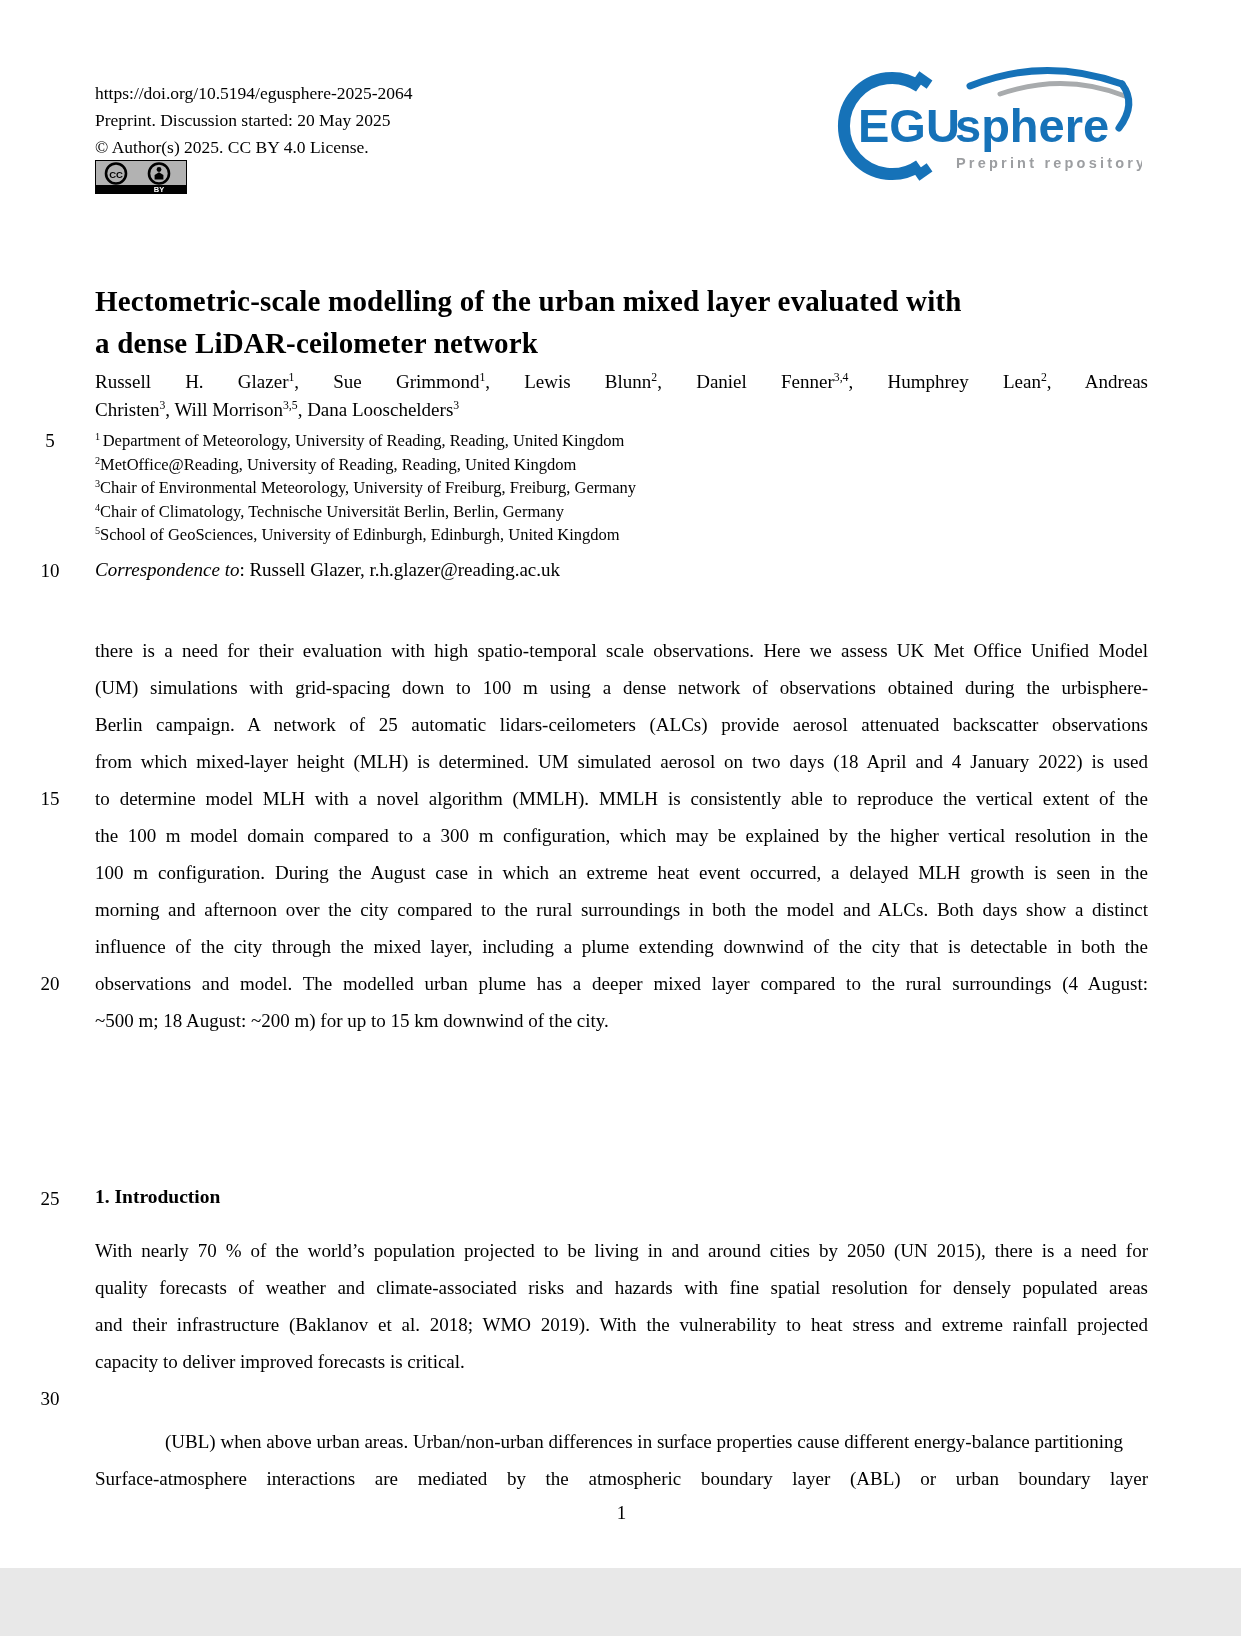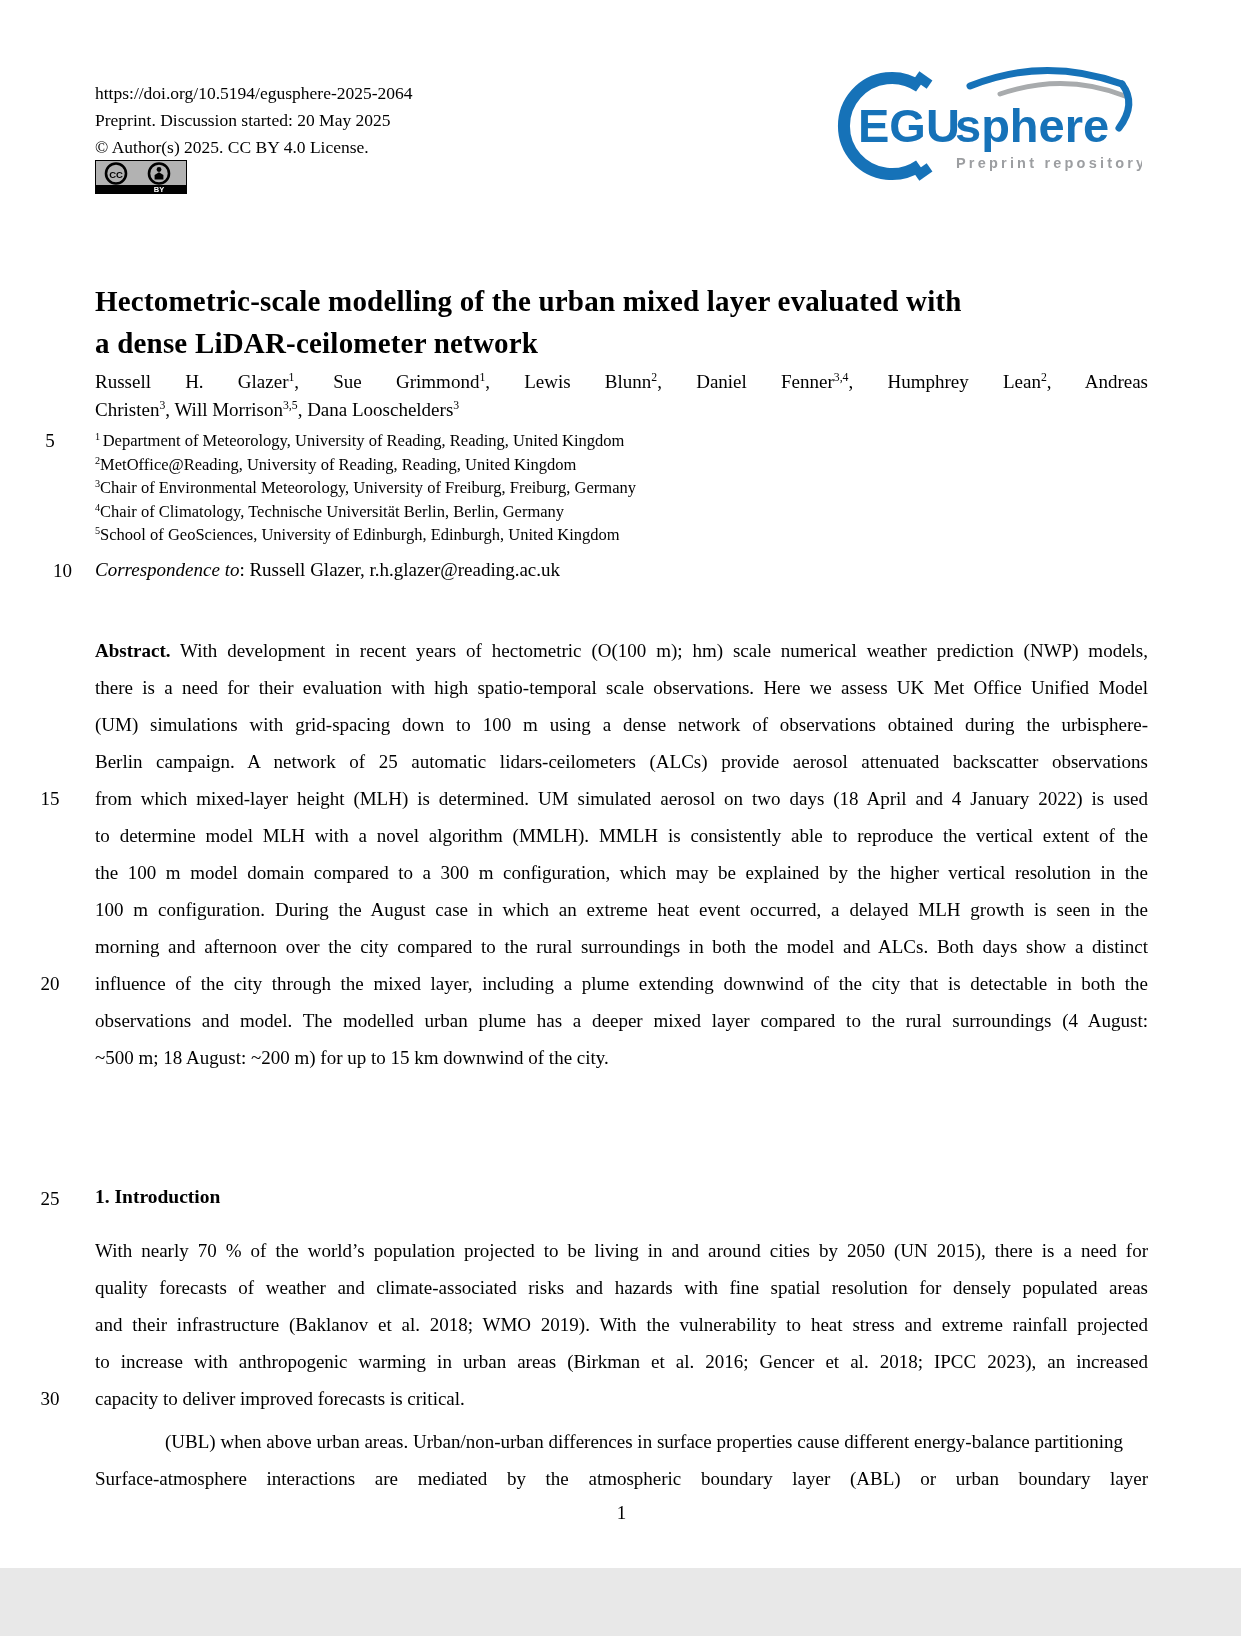--- a/index.html
+++ b/index.html
@@ -25,21 +25,21 @@
   .abstract { position:absolute; left:95px; top:632px; width:1053px; font-size:19px; }
   .jline { text-align:justify; text-align-last:justify; line-height:37px; white-space:normal; }
   .jline.last { text-align-last:left; }
   .intro-head { position:absolute; left:95px; top:1186px; font-size:19.5px; font-weight:bold; }
   .para1 { position:absolute; left:95px; top:1232px; width:1053px; font-size:19px; }
   .para2 { position:absolute; left:95px; top:1423px; width:1053px; font-size:19px; }
   .para2 div:first-of-type { text-indent:70px; }
   
   .mnum { position:absolute; width:44px; left:28px; text-align:center; font-size:19px; }
   .margins .mnum:nth-of-type(1) { top:430px; }
-  .margins .mnum:nth-of-type(2) { top:560px;text-align:right; }
+  .margins .mnum:nth-of-type(2) { top:560px; }
   .margins .mnum:nth-of-type(3) { top:788px; }
   .margins .mnum:nth-of-type(4) { top:973px; }
   .margins .mnum:nth-of-type(5) { top:1188px;text-align:center; }
   .margins .mnum:nth-of-type(6) { top:1388px; }
   
   .page-number { position:absolute; left:95px; top:1502px; width:1053px; text-align:center; font-size:19px; }
   sup { font-size:62%; vertical-align:super; line-height:0; }
 </style>
 </head>
 <body>
@@ -95,41 +95,39 @@
       <div><sup>2</sup>MetOffice@Reading, University of Reading, Reading, United Kingdom</div>
       <div><sup>3</sup>Chair of Environmental Meteorology, University of Freiburg, Freiburg, Germany</div>
       <div><sup>4</sup>Chair of Climatology, Technische Universität Berlin, Berlin, Germany</div>
       <div class="last"><sup>5</sup>School of GeoSciences, University of Edinburgh, Edinburgh, United Kingdom</div>
     </div>
 
   <div class="correspondence"><i>Correspondence to</i>: Russell Glazer, r.h.glazer@reading.ac.uk</div>
 
   <div class="abstract">
 
-  <div class="jline"><b>Abstract.</b> With development in recent years of hectometric (O(100 m); hm) scale numerical weather prediction (NWP) models,</div>
       <div class="jline">there is a need for their evaluation with high spatio-temporal scale observations. Here we assess UK Met Office Unified Model</div>
       <div class="jline">(UM) simulations with grid-spacing down to 100 m using a dense network of observations obtained during the urbisphere-</div>
       <div class="jline">Berlin campaign. A network of 25 automatic lidars-ceilometers (ALCs) provide aerosol attenuated backscatter observations</div>
       <div class="jline">from which mixed-layer height (MLH) is determined. UM simulated aerosol on two days (18 April and 4 January 2022) is used</div>
       <div class="jline">to determine model MLH with a novel algorithm (MMLH). MMLH is consistently able to reproduce the vertical extent of the</div>
       <div class="jline">the 100 m model domain compared to a 300 m configuration, which may be explained by the higher vertical resolution in the</div>
       <div class="jline">100 m configuration. During the August case in which an extreme heat event occurred, a delayed MLH growth is seen in the</div>
       <div class="jline">morning and afternoon over the city compared to the rural surroundings in both the model and ALCs. Both days show a distinct</div>
       <div class="jline">influence of the city through the mixed layer, including a plume extending downwind of the city that is detectable in both the</div>
       <div class="jline">observations and model. The modelled urban plume has a deeper mixed layer compared to the rural surroundings (4 August:</div>
       <div class="jline last">~500 m; 18 August: ~200 m) for up to 15 km downwind of the city.</div>
     </div>
 
   <div class="intro-head">1. Introduction</div>
   <div class="para1">
 
   <div class="jline">With nearly 70 % of the world’s population projected to be living in and around cities by 2050 (UN 2015), there is a need for</div>
       <div class="jline">quality forecasts of weather and climate-associated risks and hazards with fine spatial resolution for densely populated areas</div>
       <div class="jline">and their infrastructure (Baklanov et al. 2018; WMO 2019). With the vulnerability to heat stress and extreme rainfall projected</div>
-      <div class="jline">to increase with anthropogenic warming in urban areas (Birkman et al. 2016; Gencer et al. 2018; IPCC 2023), an increased</div>
       <div class="jline last">capacity to deliver improved forecasts is critical.</div>
     </div>
   <div class="para2">
 
   <div class="jline last">(UBL) when above urban areas. Urban/non-urban differences in surface properties cause different energy-balance partitioning</div>
       <div class="jline">Surface-atmosphere interactions are mediated by the atmospheric boundary layer (ABL) or urban boundary layer</div>
     </div>
 
   <div class="margins">
 

